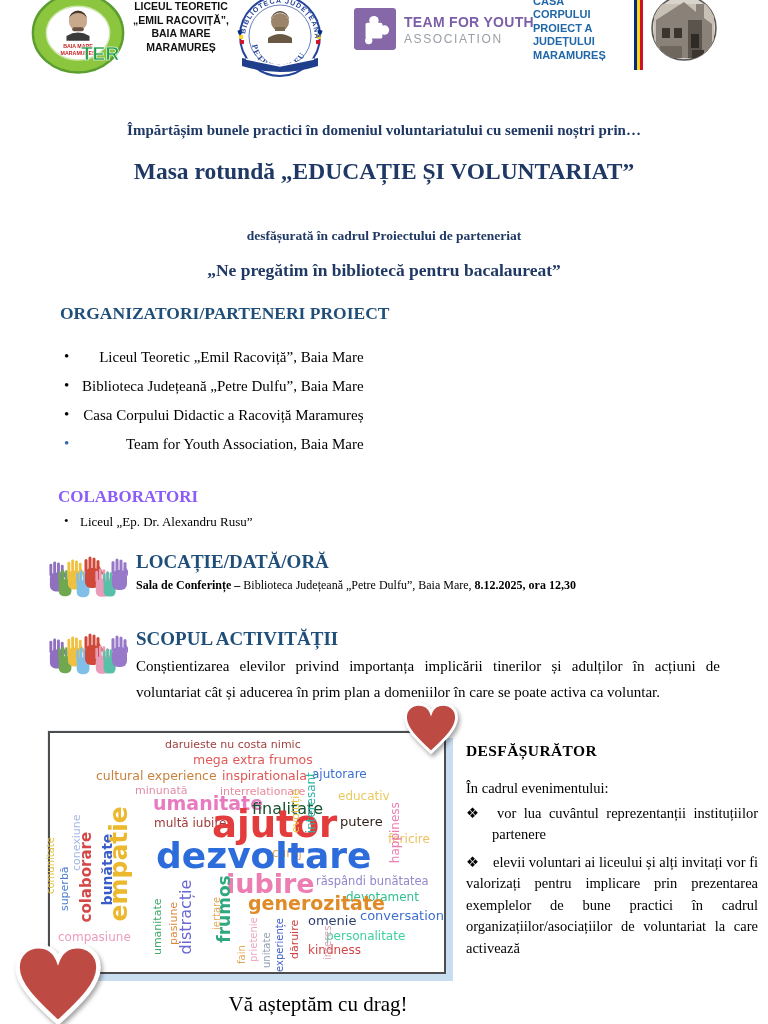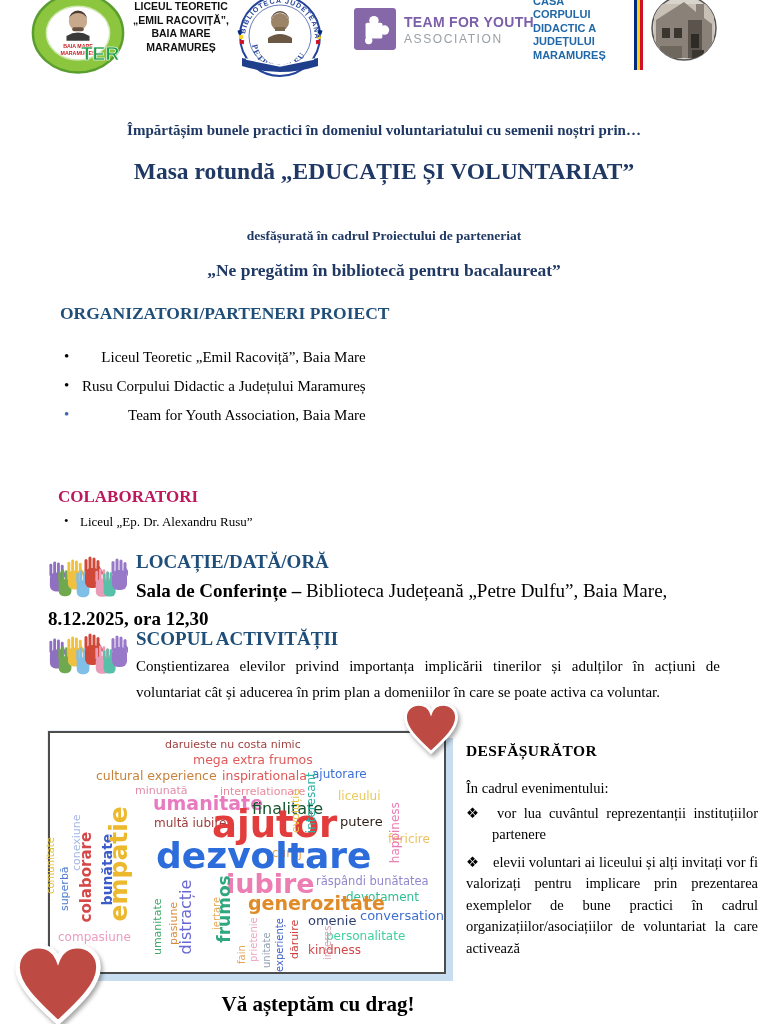--- a/index.html
+++ b/index.html
@@ -39,28 +39,28 @@
   .title{top:158px;font-weight:bold;font-size:23.5px;}
   .sub1{top:228px;font-weight:bold;font-size:13.5px;}
   .sub2{top:260px;font-weight:bold;font-size:17.5px;}
   
   .h-steel{position:absolute;font-weight:bold;color:var(--steel);}
   .org-h{left:60px;top:303px;font-size:17.5px;}
   .org-list{position:absolute;left:64px;top:348px;margin:0;padding:0;list-style:none;font-size:15px;text-align:right;}
   .org-list li{position:relative;padding-left:18px;margin-bottom:11px;line-height:1.2;}
   .org-list li::before{content:"•";position:absolute;left:0;top:-1px;font-size:15px;}
   .org-list li.blue-dot::before{color:#3A66B0;}
-  .colab-h{left:58px;top:487px;font-size:17px;color:#be185d;}
+  .colab-h{left:58px;top:487px;font-size:17px;color:#8b5cf6;}
   .colab-item{position:absolute;left:64px;top:514px;font-size:13px;padding-left:16px;}
   .colab-item::before{content:"•";position:absolute;left:0;top:-1px;}
   .band{position:absolute;left:48px;width:672px;}
   .band .hands{float:left;width:80px;height:48px;margin:4px 8px 0 0;}
   .band h2{margin:0 0 4px 0;font-size:19px;font-weight:bold;color:var(--steel);}
   .loc{top:551px;}
-  .loc .line{font-size:19px;line-height:1.45;}
+  .loc .line{font-size:12px;line-height:1.45;}
   .scope{top:628px;}
   .scope p{margin:0;font-size:15px;line-height:1.72;text-align:justify;}
   b.seg{font-weight:bold;}
   
   .wordcloud{
     position:absolute;left:48px;top:731px;width:394px;height:239px;background:#fff;
     border:2px solid #4d4d4d;box-shadow:7px 7px 0 #C9DDF0, 0 0 0 1px #e8eff8;
     font-family:"DejaVu Sans", sans-serif;
   }
   .wc-word{position:absolute;white-space:nowrap;line-height:1.1;}
@@ -72,21 +72,21 @@
   .heart-bottom{left:12px;top:940px;width:92px;height:88px;}
   
   .agenda{position:absolute;left:466px;top:742px;width:292px;font-size:14.5px;}
   .agenda h3{margin:0;font-size:15.5px;font-weight:bold;color:#000;letter-spacing:.4px;}
   .agenda .intro-line{margin-top:20px;}
   .agenda p{margin:6px 0 0 0;text-align:justify;line-height:1.48;}
   .agenda p.hang{padding-left:26px;text-indent:-26px;}
   .agenda .diamond{margin-right:14px;}
   
   .closing{position:absolute;left:0;top:992px;width:636px;text-align:center;
-    font-weight:bold;font-size:21px;color:#000;}
+    font-weight:normal;font-size:21px;color:#000;}
 </style>
 </head>
 <body>
 
 <div class="page">
 
   <div class="hdr">
 
     <svg class="school-logo" viewBox="0 0 100 88">
       <ellipse cx="50" cy="42" rx="47" ry="41" fill="#8CC63F" stroke="#5A9E2F" stroke-width="2.5"></ellipse>
@@ -147,21 +147,21 @@
     </svg>
 
     <div class="t4y">
       <div class="t1">TEAM FOR YOUTH</div>
       <div class="t2">ASSOCIATION</div>
     </div>
 
     <div class="ccd">
       <div>CASA</div>
       <div>CORPULUI</div>
-      <div>DIDACTIC A</div>
+      <div>PROIECT A</div>
       <div>JUDEȚULUI</div>
       <div>MARAMUREȘ</div>
     </div>
 
     <div class="flag">
       <div class="b"></div>
         <div class="y"></div>
         <div class="r"></div>
     </div>
 
@@ -186,21 +186,22 @@
   </div>
 
   <div class="center intro">Împărtășim bunele practici în domeniul voluntariatului cu semenii noștri prin…</div>
   <div class="center title">Masa rotundă „EDUCAȚIE ȘI VOLUNTARIAT”</div>
   <div class="center sub1">desfășurată în cadrul Proiectului de parteneriat</div>
   <div class="center sub2">„Ne pregătim în bibliotecă pentru bacalaureat”</div>
 
   <div class="h-steel org-h">ORGANIZATORI/PARTENERI PROIECT</div>
   <ul class="org-list">
     <li>Liceul Teoretic „Emil Racoviță”, Baia Mare</li>
-    <li>Rusu Corpului Didactic a Județului Maramureș</li>
+    <li>Biblioteca Județeană „Petre Dulfu”, Baia Mare</li>
+    <li>Casa Corpului Didactic a Racoviță Maramureș</li>
     <li class="blue-dot">Team for Youth Association, Baia Mare</li>
   </ul>
 
   <div class="h-steel colab-h">COLABORATORI</div>
   <div class="colab-item">Liceul „Ep. Dr. Alexandru Rusu”</div>
 
   <div class="band loc">
     <svg class="hands" viewBox="0 0 80 48">
       <defs>
         <g id="hand">
@@ -243,21 +244,21 @@
   <div class="wordcloud">
       <span class="wc-word" style="left: 115px; top: 6px; font-size: 11px; color: rgb(160, 64, 64);">daruieste nu costa nimic</span>
       <span class="wc-word" style="left: 143px; top: 20px; font-size: 12.5px; color: rgb(224, 88, 88);">mega extra frumos</span>
       <span class="wc-word" style="left: 46px; top: 36px; font-size: 12.5px; color: rgb(200, 130, 60);">cultural experience</span>
       <span class="wc-word" style="left: 172px; top: 36px; font-size: 12.5px; color: rgb(226, 85, 85);">inspirationala</span>
       <span class="wc-word" style="left: 262px; top: 35px; font-size: 12px; color: rgb(59, 111, 212); text-align: right;">ajutorare</span>
       <span class="wc-word" style="left: 85px; top: 52px; font-size: 11px; color: rgb(224, 140, 168);">minunată</span>
       <span class="wc-word" style="left: 170px; top: 53px; font-size: 11px; color: rgb(232, 137, 155);">interrelationare</span>
       <span class="wc-word b" style="left: 103px; top: 60px; font-size: 19px; color: rgb(232, 123, 192);">umanitate</span>
       <span class="wc-word" style="left: 202px; top: 67px; font-size: 16px; color: #14532d;">finalitate</span>
-      <span class="wc-word" style="left: 288px; top: 57px; font-size: 12px; color: rgb(232, 202, 94);">liceului</span>
+      <span class="wc-word" style="left: 288px; top: 57px; font-size: 12px; color: rgb(232, 202, 94);">educativ</span>
       <span class="wc-word" style="left: 104px; top: 84px; font-size: 12px; color: rgb(158, 58, 58);">multă iubire</span>
       <span class="wc-word b" style="left: 162px; top: 72px; font-size: 37px; color: rgb(227, 60, 60);">ajutor</span>
       <span class="wc-word" style="left: 290px; top: 82px; font-size: 13px; color: rgb(46, 30, 24);">putere</span>
       <span class="wc-word" style="left: 222px; top: 114px; font-size: 12px; color: rgb(240, 163, 68);">curaj</span>
       <span class="wc-word" style="left: 302px; top: 100px; font-size: 12px; color: rgb(236, 194, 97); margin-left: 36px;">fericire</span>
       <span class="wc-word b" style="left: 106px; top: 103px; font-size: 36px; color: rgb(44, 108, 219);">dezvoltare</span>
       <span class="wc-word b" style="left: 176px; top: 136px; font-size: 27px; color: rgb(236, 126, 180);">iubire</span>
       <span class="wc-word" style="left: 266px; top: 142px; font-size: 11.5px; color: rgb(144, 136, 204);">răspândi bunătatea</span>
       <span class="wc-word" style="left: 296px; top: 158px; font-size: 12px; color: rgb(47, 191, 146);">devotament</span>
       <span class="wc-word b" style="left: 198px; top: 160px; font-size: 19px; color: rgb(224, 138, 40);">generozitate</span>

